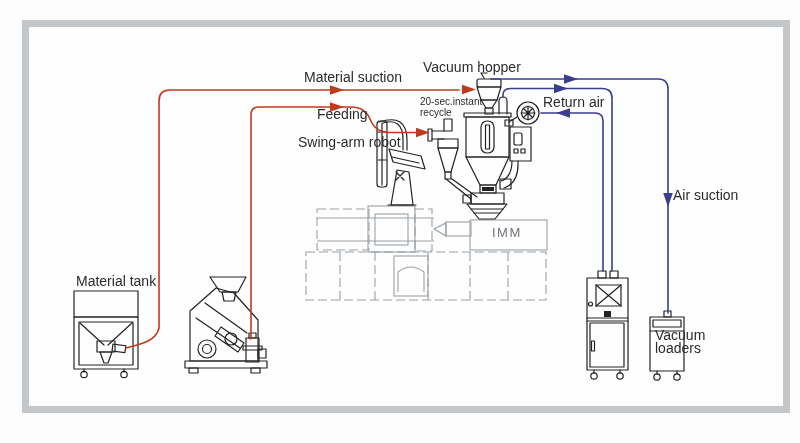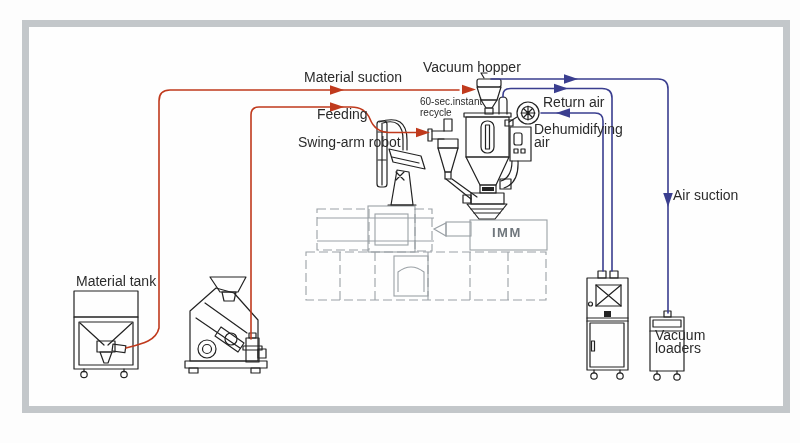--- a/index.html
+++ b/index.html
@@ -10,21 +10,21 @@
   #frame{
     position:absolute;left:22px;top:20px;width:768px;height:393px;
     box-sizing:border-box;border:7px solid var(--frame-border,#c3c7ca);background:#fefefe;
   }
   svg{position:absolute;left:0;top:0;}
   .lbl{
     position:absolute;color:#2b2b2b;font-size:14px;line-height:12.5px;
     white-space:pre-line;letter-spacing:0px;
   }
   .lbl-small{font-size:10px;line-height:10.5px;}
-  .lbl-imm{font-size:13px;letter-spacing:1.5px;color:#6f767c;font-weight:bold;}
+  .lbl-imm{font-size:13px;letter-spacing:1.5px;color:#6f767c;font-weight:normal;}
   #caption{
     position:absolute;left:180px;top:411px;width:400px;text-align:center;
     font-size:22px;color:#1b1b1b;white-space:pre;letter-spacing:0.5px;
   }
   
   .kline{stroke:var(--machine-line,#222);fill:none;stroke-width:1.2;stroke-linejoin:round;stroke-linecap:round;}
   .kfill{fill:var(--machine-line,#222);stroke:none;}
   .gline{stroke:var(--imm-line,#9aa0a5);fill:none;stroke-width:1.1;}
   .gdash{stroke-dasharray:9 4;}
   .mline{stroke:var(--material-line,#c03a1d);fill:none;stroke-width:1.6;stroke-linecap:round;}
@@ -189,25 +189,23 @@
     </g>
     <g>
       <path class="aline" d="M603 271 L603 121 Q603 113 595 113 L541 113"></path>
       <polygon class="afill" points="556,113 570,108.2 570,117.8"></polygon>
     </g>
   </svg>
 
   <div class="lbl" style="left:304px;top:71px">Material suction</div>
   <div class="lbl" style="left:317px;top:108px">Feeding</div>
   <div class="lbl" style="left:423px;top:61px">Vacuum hopper</div>
-  <div class="lbl lbl-small" style="left:420px;top:97px">60-sec.instant
+  <div class="lbl lbl-small" style="left:420px;top:97px">20-sec.instant
 recycle</div>
   <div class="lbl" style="left:298px;top:136px">Swing-arm robot</div>
   <div class="lbl" style="left:543px;top:96px">Return air</div>
-  <div class="lbl" style="left:534px;top:123px">Dehumidifying
-air</div>
   <div class="lbl" style="left:673px;top:189px">Air suction</div>
   <div class="lbl lbl-imm" style="left:492px;top:227px">IMM</div>
   <div class="lbl" style="left:76px;top:275px">Material tank</div>
   <div class="lbl" style="left:655px;top:329px">Vacuum
 loaders</div>
 
 </div>
 
 </body></html>

